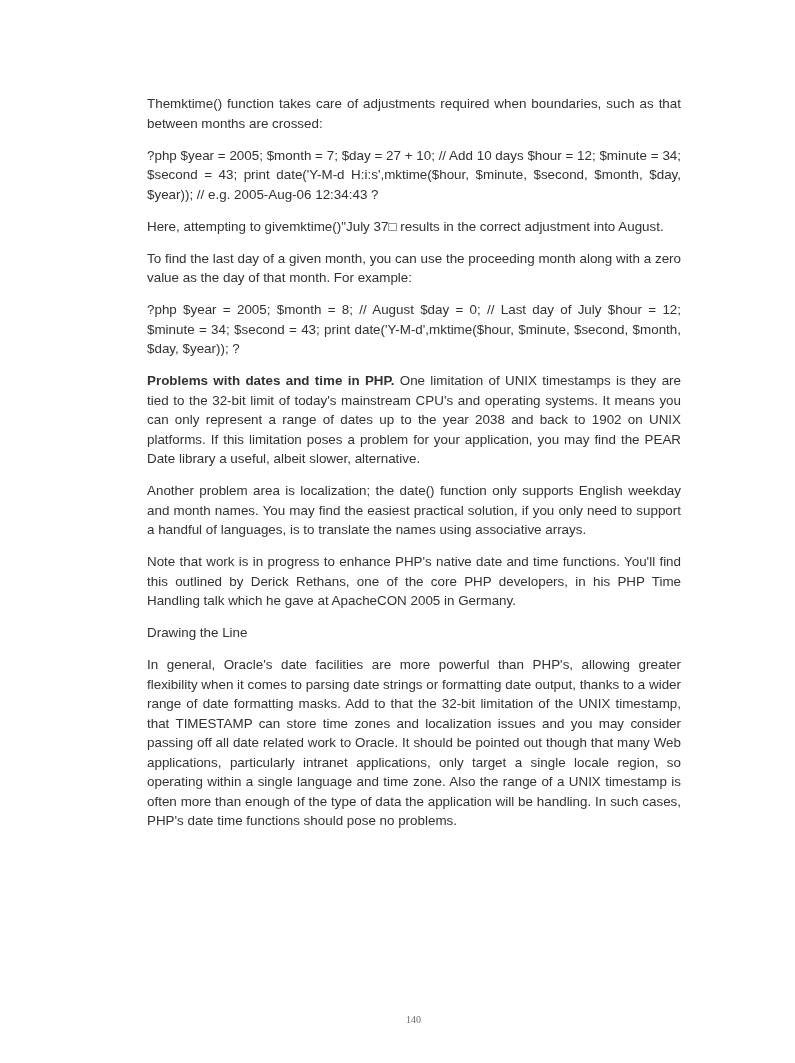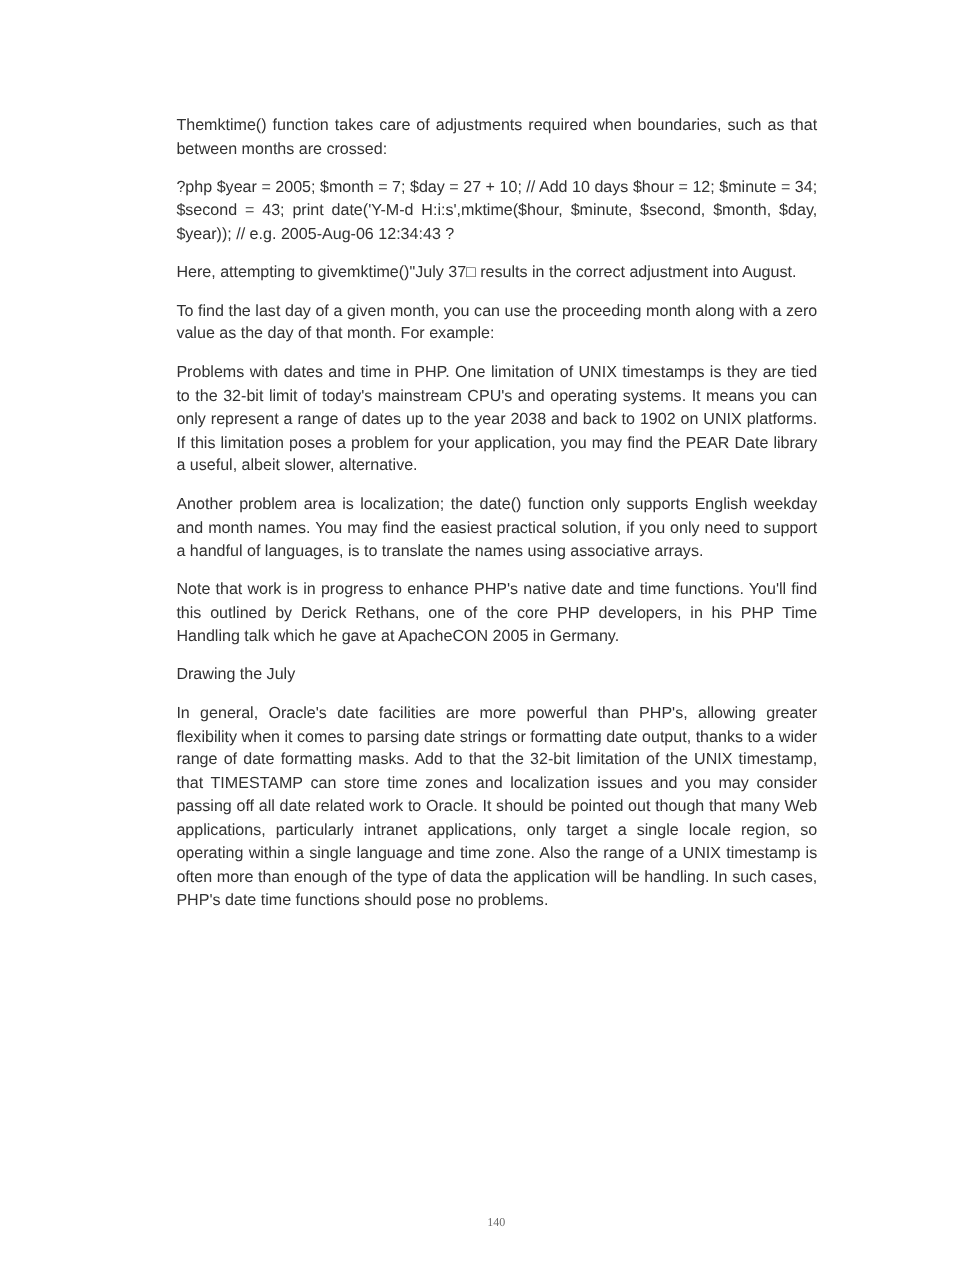--- a/index.html
+++ b/index.html
@@ -32,21 +32,21 @@
     line-height: 19.5px;
     text-align: justify;
   }
   .content p {
     margin: 0 0 12.5px 0;
   }
   .content p.heading {
     text-align: left;
   }
   .bold-lead {
-    font-weight: normal;
+    font-weight: bold;
   }
   .footer-page-number {
     position: absolute;
     left: 0;
     right: 0;
     bottom: 30px;
     text-align: center;
     font-family: "Liberation Serif", serif;
     font-size: 10px;
     color: #6b6b6b;
@@ -54,20 +54,21 @@
 </style>
 </head>
 <body>
 
 <div class="page">
   <div class="content">
       <p><span>Themktime() function takes care of adjustments required when boundaries, such as that between months are crossed:</span></p>
       <p><span>?php $year = 2005; $month = 7; $day = 27 + 10; // Add 10 days $hour = 12; $minute = 34; $second = 43; print date('Y-M-d H:i:s',mktime($hour, $minute, $second, $month, $day, $year)); // e.g. 2005-Aug-06 12:34:43 ?</span></p>
       <p><span>Here, attempting to givemktime()"July 37□ results in the correct adjustment into August.</span></p>
       <p><span>To find the last day of a given month, you can use the proceeding month along with a zero value as the day of that month. For example:</span></p>
+      <p><span>?php $year = 2005; $month = 8; // August $day = 0; // Last day of July $hour = 12; $minute = 34; $second = 43; print date('Y-M-d',mktime($hour, $minute, $second, $month, $day, $year)); ?</span></p>
       <p><span class="bold-lead">Problems with dates and time in PHP.</span><span> One limitation of UNIX timestamps is they are tied to the 32-bit limit of today's mainstream CPU's and operating systems. It means you can only represent a range of dates up to the year 2038 and back to 1902 on UNIX platforms. If this limitation poses a problem for your application, you may find the PEAR Date library a useful, albeit slower, alternative.</span></p>
       <p><span>Another problem area is localization; the date() function only supports English weekday and month names. You may find the easiest practical solution, if you only need to support a handful of languages, is to translate the names using associative arrays.</span></p>
       <p><span>Note that work is in progress to enhance PHP's native date and time functions. You'll find this outlined by Derick Rethans, one of the core PHP developers, in his PHP Time Handling talk which he gave at ApacheCON 2005 in Germany.</span></p>
-      <p class="heading"><span>Drawing the July</span></p>
+      <p class="heading"><span>Drawing the Line</span></p>
       <p><span>In general, Oracle's date facilities are more powerful than PHP's, allowing greater flexibility when it comes to parsing date strings or formatting date output, thanks to a wider range of date formatting masks. Add to that the 32-bit limitation of the UNIX timestamp, that TIMESTAMP can store time zones and localization issues and you may consider passing off all date related work to Oracle. It should be pointed out though that many Web applications, particularly intranet applications, only target a single locale region, so operating within a single language and time zone. Also the range of a UNIX timestamp is often more than enough of the type of data the application will be handling. In such cases, PHP's date time functions should pose no problems.</span></p>
     </div>
   <div class="footer-page-number">140</div>
 </div>
 
 </body></html>

